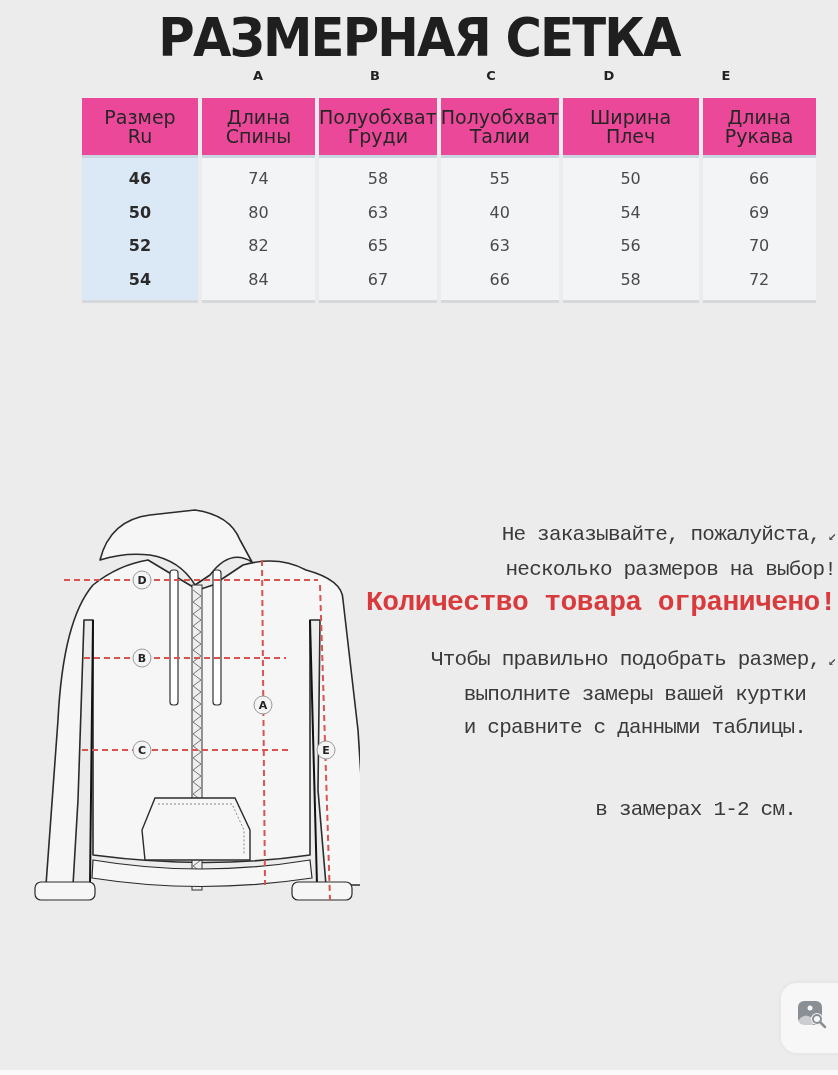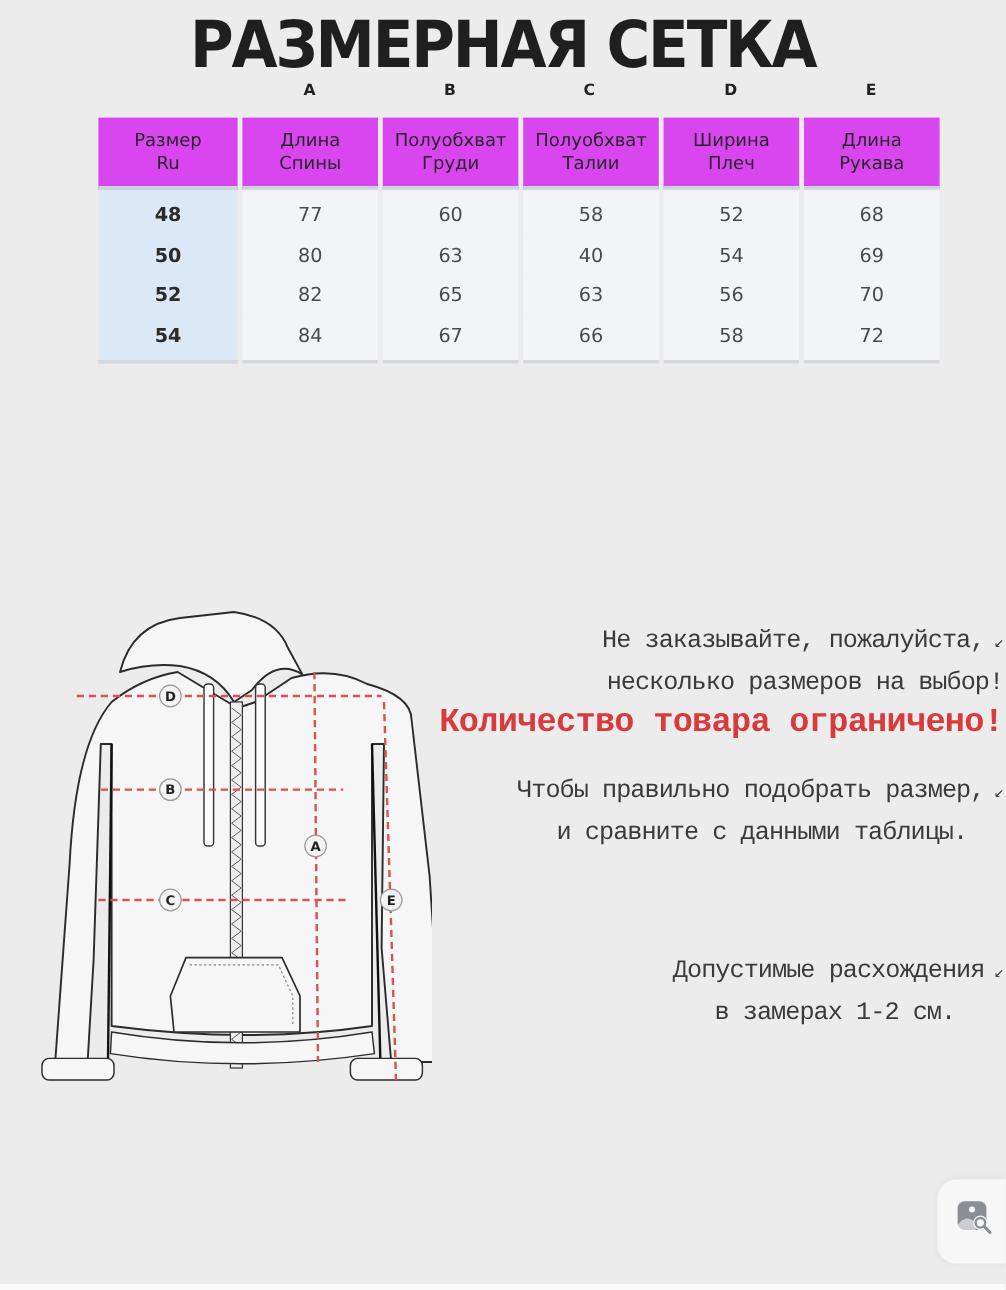--- a/index.html
+++ b/index.html
@@ -15,32 +15,32 @@
   .letters { position:absolute; top:68px; left:0; width:838px; height:20px; }
   .letters span {
     position:absolute; top:0; font-family:"DejaVu Sans", sans-serif; font-weight:bold; font-size:13px;
     color:#222; transform:translateX(-50%);
   }
   table.sizes {
     position:absolute; left:82px; top:98px; border-collapse:separate; border-spacing:4px 0;
     margin-left:-4px;
   }
   table.sizes th {
-    background:#d946ef; font-family:"DejaVu Sans", sans-serif; font-weight:normal;
-    font-size:15px; line-height:19px; color:#262626; height:57px; padding:0;
+    background:#ec4899; font-family:"DejaVu Sans", sans-serif; font-weight:normal;
+    font-size:19px; line-height:19px; color:#262626; height:57px; padding:0;
     border-bottom:3px solid #c9d6e2; text-align:center;
   }
   table.sizes td {
     background:#f3f4f6; text-align:center; font-family:"DejaVu Sans", sans-serif;
     font-size:16px; color:#4a4a4a; height:33.5px; padding:0;
   }
   table.sizes tr:first-child td { padding-top:4px; }
   table.sizes tr:last-child td { border-bottom:3px solid #d6d8db; padding-bottom:4px; }
   table.sizes td.size-cell { background:#dbe9f6; color:#2a2a2a; font-weight:bold; }
-  .c0 { width:116px; } .c1 { width:113px; } .c2 { width:113px; } .c3 { width:113px; } .c4 { width:113px; } .c5 { width:113px; }
+  .c0 { width:116px; } .c1 { width:113px; } .c2 { width:113px; } .c3 { width:113px; } .c4 { width:136px; } .c5 { width:113px; }
 
   .jacket { position:absolute; left:30px; top:500px; width:330px; height:410px; }
 
   .notes { position:absolute; right:30px; width:500px; text-align:right;
     font-family:Liberation Mono, monospace; font-weight:normal; }
   .note-line { font-size:21px; line-height:33px; color:#3a3a3a; letter-spacing:-0.8px; white-space:nowrap; }
   .note-red { font-size:28px; font-weight:bold; color:#d93a3c; line-height:34px; letter-spacing:-0.6px; }
   .arrow { font-size:14px; color:#444; margin-left:8px; display:inline-block; }
   .n1 { top:518px; right:2px; }
   .n2 { top:643px; right:2px; }
@@ -72,26 +72,26 @@
       <th class="c0"><span>Размер</span><br><span>Ru</span></th>
       <th class="c1"><span>Длина</span><br><span>Спины</span></th>
       <th class="c2"><span>Полуобхват</span><br><span>Груди</span></th>
       <th class="c3"><span>Полуобхват</span><br><span>Талии</span></th>
       <th class="c4"><span>Ширина</span><br><span>Плеч</span></th>
       <th class="c5"><span>Длина</span><br><span>Рукава</span></th>
     </tr>
   </thead>
   <tbody>
     <tr>
-      <td class="size-cell">48</td>
-      <td>77</td>
-      <td>60</td>
+      <td class="size-cell">46</td>
+      <td>74</td>
       <td>58</td>
-      <td>52</td>
-      <td>68</td>
+      <td>55</td>
+      <td>50</td>
+      <td>66</td>
     </tr>
     <tr>
       <td class="size-cell">50</td>
       <td>80</td>
       <td>63</td>
       <td>40</td>
       <td>54</td>
       <td>69</td>
     </tr>
     <tr>
@@ -162,25 +162,25 @@
 </svg>
 
 <div class="notes n1">
   <div class="note-line"><span>Не заказывайте, пожалуйста,</span><span class="arrow">↙</span></div>
   <div class="note-line">несколько размеров на выбор!</div>
   <div class="note-red">Количество товара ограничено!</div>
 </div>
 
 <div class="notes n2">
   <div class="note-line"><span>Чтобы правильно подобрать размер,</span><span class="arrow">↙</span></div>
+  <div class="note-line" style="margin-right:30px">выполните замеры вашей куртки</div>
   <div class="note-line" style="margin-right:30px">и сравните с данными таблицы.</div>
 </div>
 
 <div class="notes n3">
-  <div class="note-line"><span>Допустимые расхождения</span><span class="arrow">↙</span></div>
   <div class="note-line" style="margin-right:40px">в замерах 1-2 см.</div>
 </div>
 
 <div class="lens-btn">
   <svg width="30" height="30" viewBox="0 0 30 30">
     <rect x="1" y="2" width="24" height="24" rx="6" fill="#8a8f96"></rect>
     <circle cx="13" cy="9" r="2.5" fill="#f7f7f8"></circle>
     <path d="M1 22 Q8 12 16 20 L16 26 L1 26 Z" fill="#f7f7f8" opacity="0.6"></path>
     <circle cx="20" cy="20" r="6" fill="#f7f7f8"></circle>
     <circle cx="20" cy="20" r="4" fill="none" stroke="#8a8f96" stroke-width="2"></circle>

